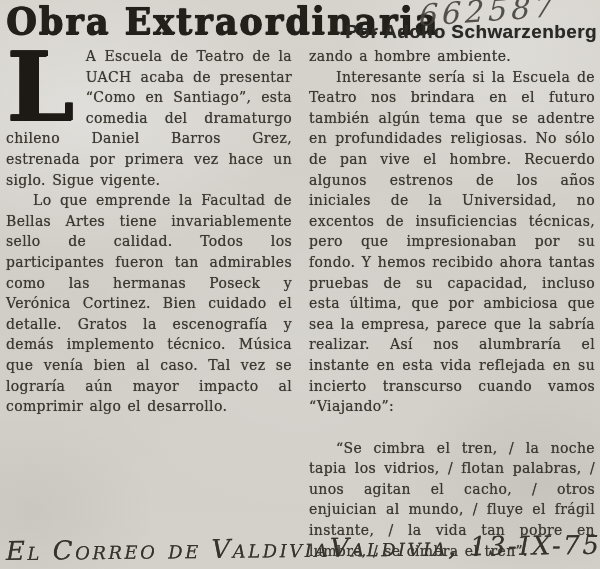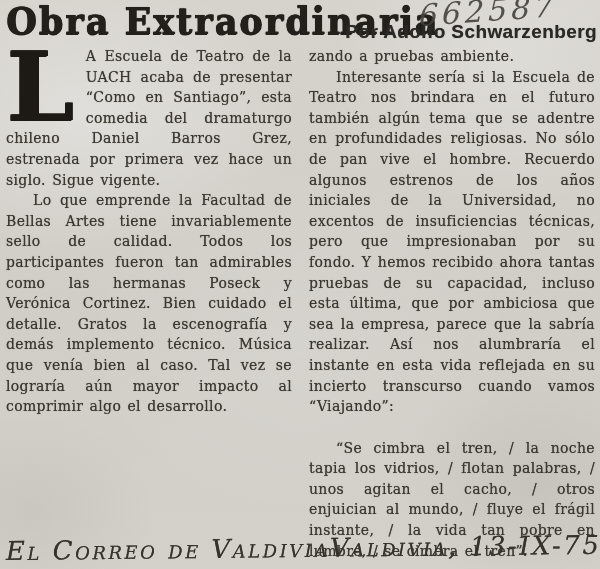--- a/index.html
+++ b/index.html
@@ -124,21 +124,21 @@
   </div>
 
   <div class="columns">
 
     <div class="col">
       <p><span class="dropcap">L</span><span>A Escuela de Teatro de la UACH acaba de presentar “Como en Santiago”, esta comedia del dramaturgo chileno Daniel Barros Grez, estrenada por primera vez hace un siglo. Sigue vigente.</span></p>
       <p class="indent">Lo que emprende la Facultad de Bellas Artes tiene invariablemente sello de calidad. Todos los participantes fueron tan admirables como las hermanas Poseck y Verónica Cortinez. Bien cuidado el detalle. Gratos la escenografía y demás implemento técnico. Música que venía bien al caso. Tal vez se lograría aún mayor impacto al comprimir algo el desarrollo.</p>
     </div>
 
     <div class="col">
-      <p>zando a pruebas ambiente.</p>
+      <p>zando a hombre ambiente.</p>
       <p class="indent">Interesante sería si la Escuela de Teatro nos brindara en el futuro también algún tema que se adentre en profundidades religiosas. No sólo de pan vive el hombre. Recuerdo algunos estrenos de los años iniciales de la Universidad, no excentos de insuficiencias técnicas, pero que impresionaban por su fondo. Y hemos recibido ahora tantas pruebas de su capacidad, incluso esta última, que por ambiciosa que sea la empresa, parece que la sabría realizar. Así nos alumbraría el instante en esta vida reflejada en su incierto transcurso cuando vamos “Viajando”:</p>
       <p class="indent quote">“Se cimbra el tren, / la noche tapia los vidrios, / flotan palabras, / unos agitan el cacho, / otros enjuician al mundo, / fluye el frágil instante, / la vida tan pobre en lumbre, / se cimbra el tren”.</p>
     </div>
 
   </div>
 
   <div class="footer-hand">
     <span class="seg">El Correo de Valdivia</span>
     <span class="seg">Valdivia, 13-IX-75 P.3</span>
   </div>

